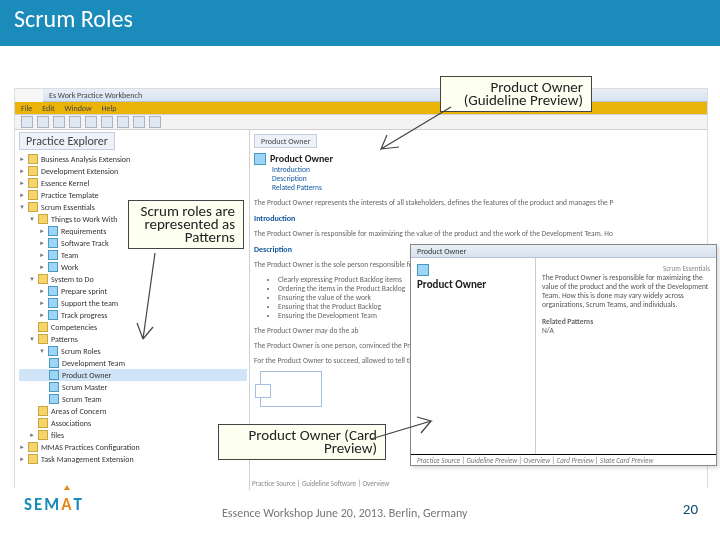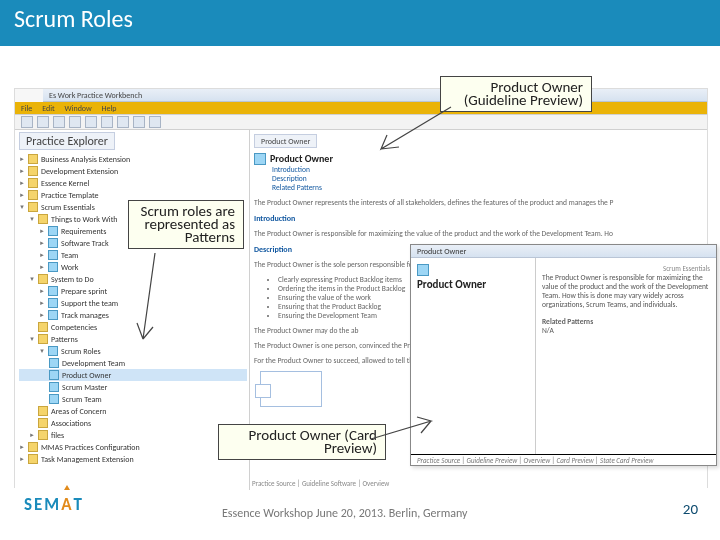--- a/index.html
+++ b/index.html
@@ -307,21 +307,21 @@
             <span>Prepare sprint</span>
           </div>
         <div class="row indent2">
             <span class="tw">▸</span>
             <span class="pico"></span>
             <span>Support the team</span>
           </div>
         <div class="row indent2">
             <span class="tw">▸</span>
             <span class="pico"></span>
-            <span>Track manages</span>
+            <span>Track progress</span>
           </div>
         <div class="row indent1">
             <span class="tw">&nbsp;</span>
             <span class="fico"></span>
             <span>Competencies</span>
           </div>
         <div class="row indent1">
             <span class="tw">▾</span>
             <span class="fico"></span>
             <span>Patterns</span>

